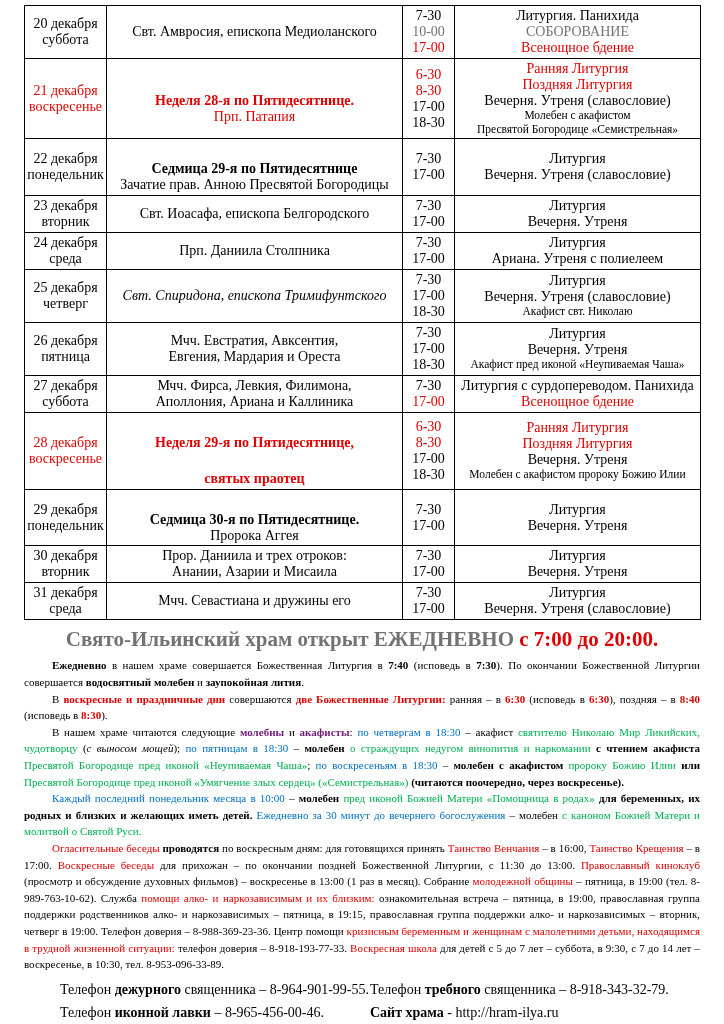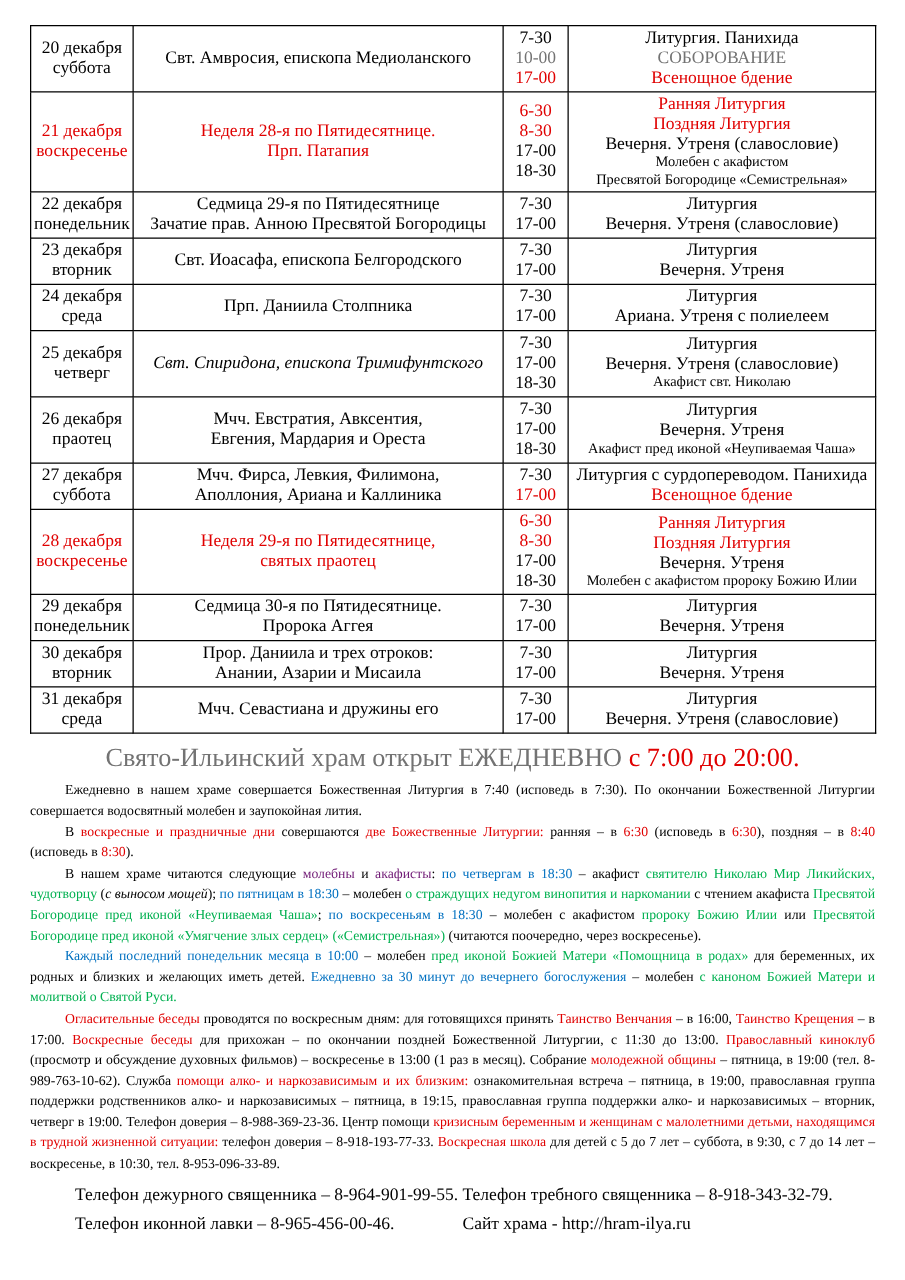--- a/index.html
+++ b/index.html
@@ -1,29 +1,29 @@
 <!DOCTYPE html>
 <html><head>
 <meta charset="utf-8">
 <style>
   html,body{margin:0;padding:0;background:#ffffff;}
   body{width:724px;height:1024px;overflow:hidden;
        font-family:"Liberation Serif","DejaVu Serif",serif;color:#000;}
-  .page{box-sizing:border-box;width:724px;height:1024px;padding:20px 24px 0 24px;}
+  .page{box-sizing:border-box;width:724px;height:1024px;padding:5px 24px 0 24px;}
 
   
   table.schedule{border-collapse:collapse;width:676px;table-layout:fixed;}
   table.schedule td{border:1.5px solid #000;padding:2px 2px;text-align:center;
                     vertical-align:middle;font-size:14px;line-height:1.14;}
   td.c-date{padding:2px 0;}
   .sv,.t,.fl,.dl{display:block;}
   .sm{font-size:11.5px;line-height:1.2;}
 
   
-  .b{font-weight:normal;}
+  .b{font-weight:bold;margin-top:20px;}
   .i{}
   .bi{font-weight:normal;font-style:italic;}
   .red{color:#e00000;}
   .purple{color:#737373;}
   .blue{color:#701a75;}
   .green{color:#00b050;}
   .i.blue{color:#0070c0;}
 
   
   .banner{width:676px;text-align:center;font-size:21px;font-weight:bold;
@@ -160,21 +160,21 @@
           </td>
           <td class="c-service">
             <span class="sv ">Литургия</span>
             <span class="sv ">Вечерня. Утреня (славословие)</span>
             <span class="sv sm">Акафист свт. Николаю</span>
           </td>
         </tr>
         <tr>
           <td class="c-date ">
             <span class="dl">26 декабря</span>
-            <span class="dl">праотец</span>
+            <span class="dl">пятница</span>
           </td>
           <td class="c-feast">
             <span class="fl ">Мчч. Евстратия, Авксентия,</span>
             <span class="fl ">Евгения, Мардария и Ореста</span>
           </td>
           <td class="c-time">
             <span class="t ">7-30</span>
             <span class="t ">17-00</span>
             <span class="t ">18-30</span>
           </td>

